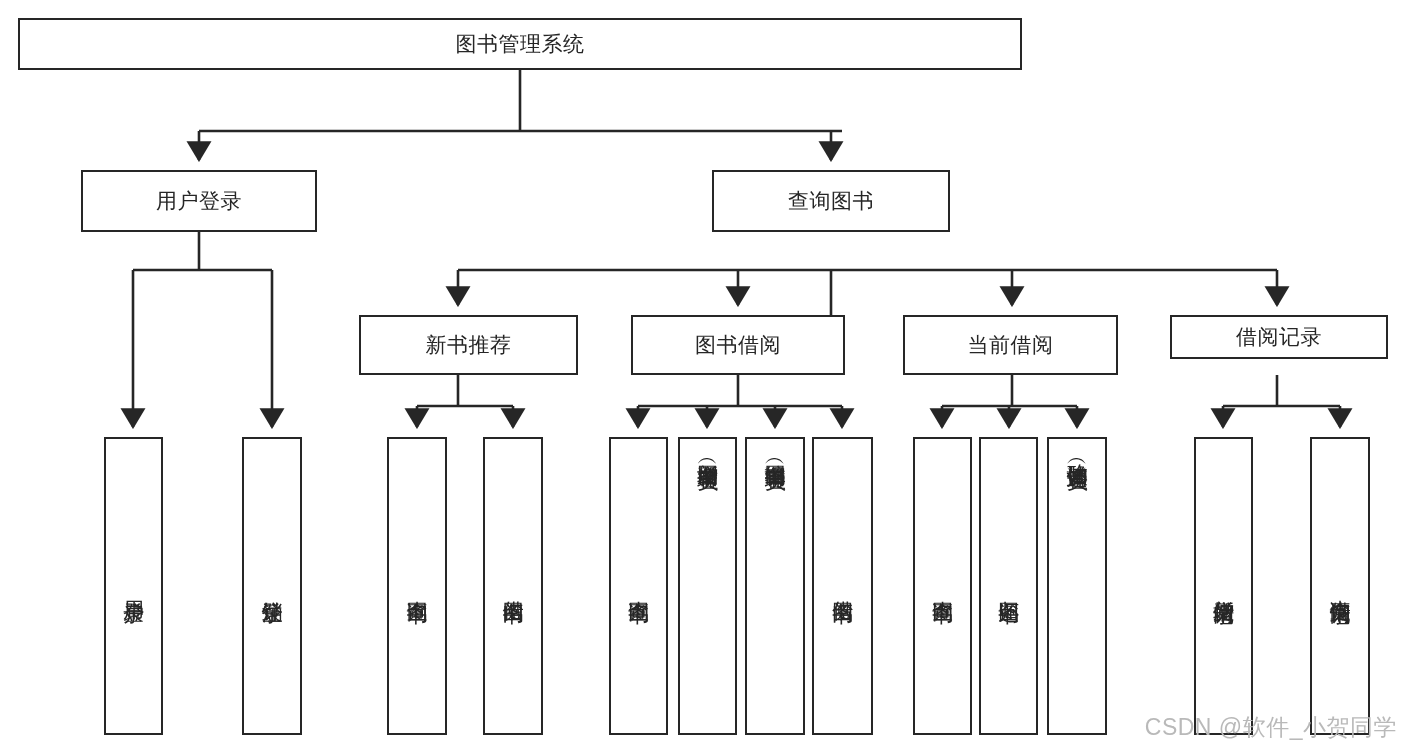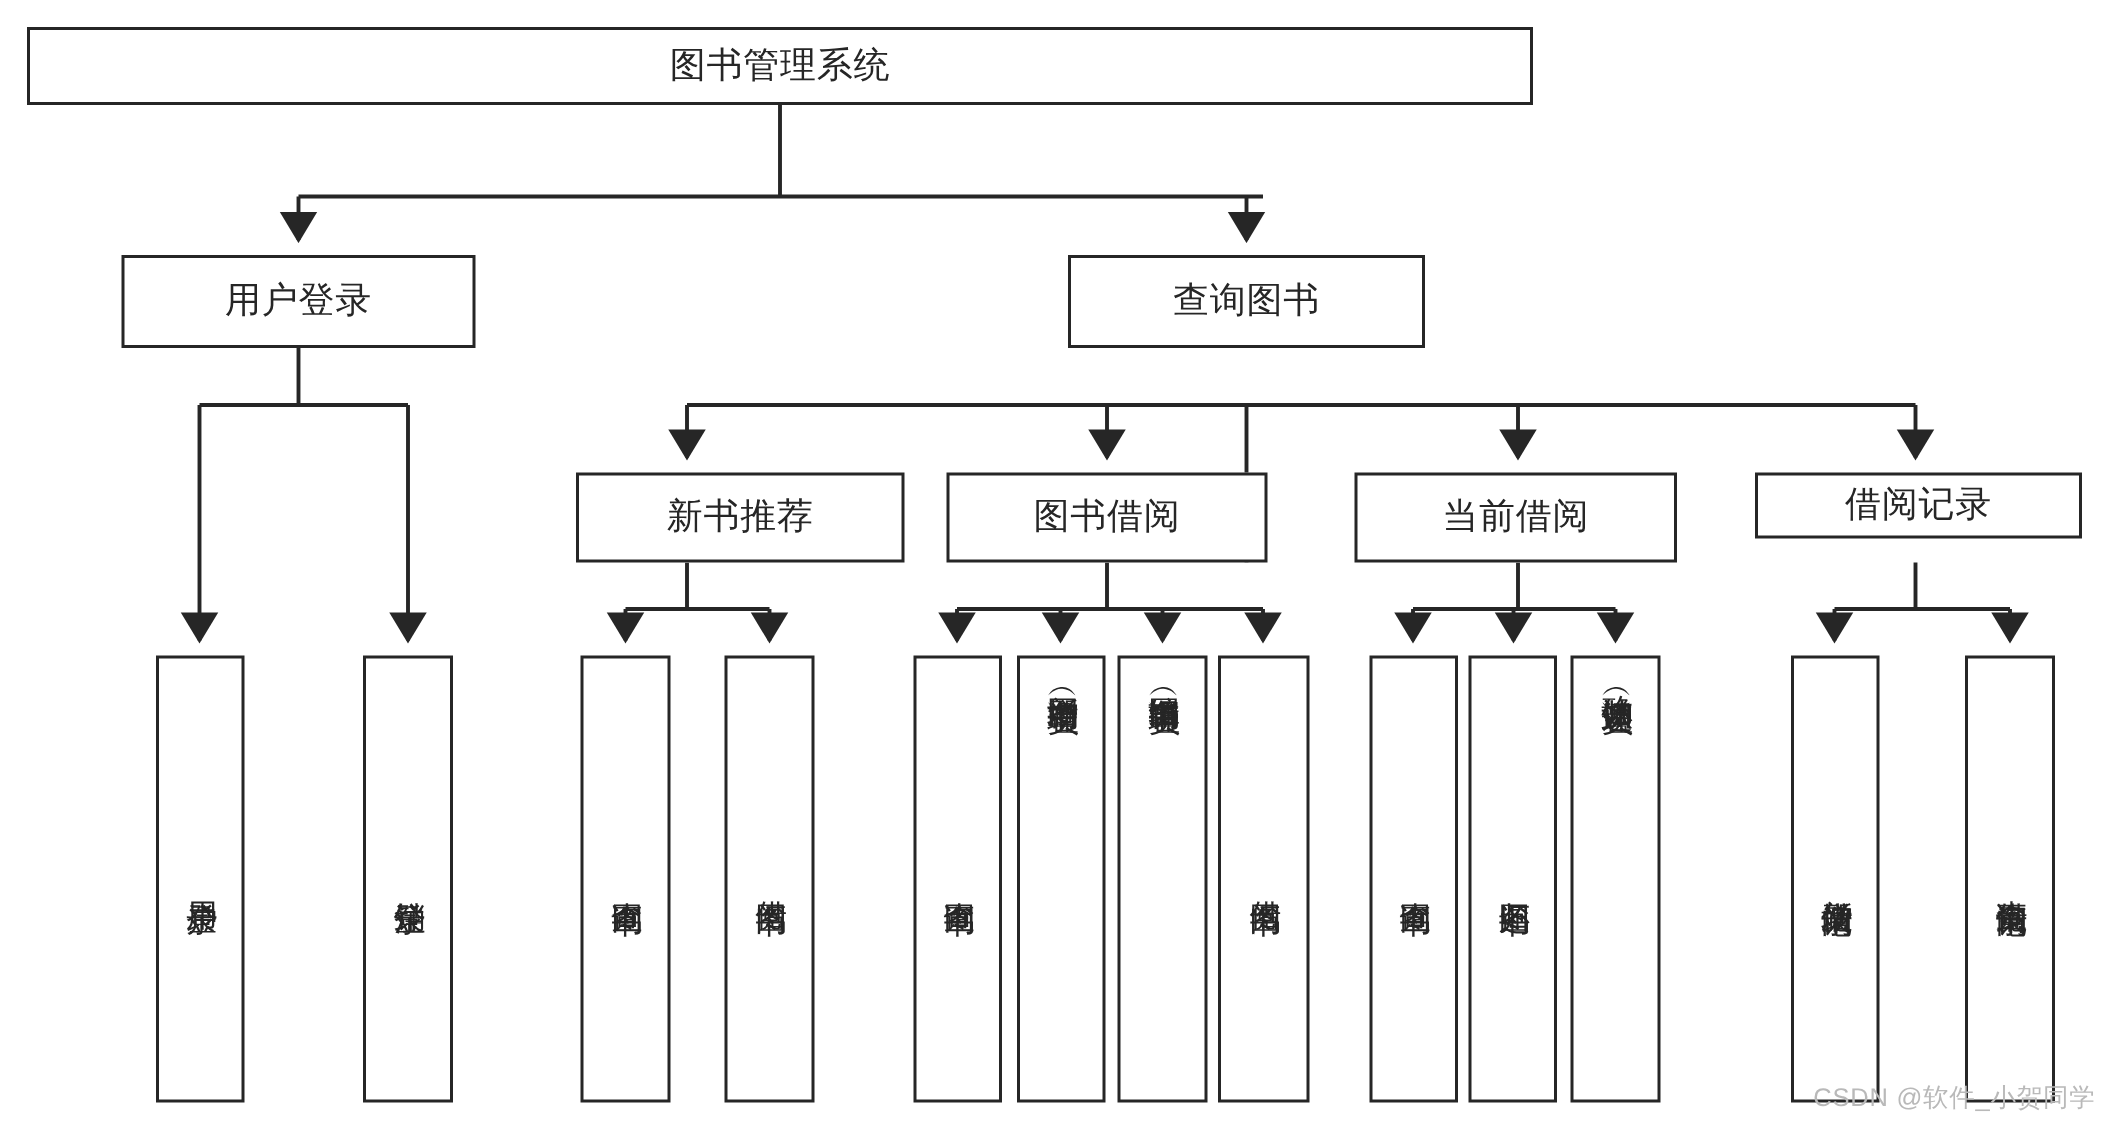--- a/index.html
+++ b/index.html
@@ -29,21 +29,21 @@
     position: absolute;
     box-sizing: border-box;
     border: 2px solid #262626;
     background: #ffffff;
     display: flex;
     align-items: center;
     justify-content: center;
     color: #262626;
   }
   .node.horiz .label {
-    font-size: 24px;
+    font-size: 21px;
     line-height: 1.2;
     white-space: nowrap;
     letter-spacing: 0.5px;
   }
   .node.vert {
     align-items: flex-start;
     justify-content: center;
     padding-top: 8px;
   }
   .node.vert .label {
@@ -59,21 +59,21 @@
     margin-bottom: auto;
   }
   .node.vert.center {
     align-items: center;
     padding-top: 0;
   }
   #watermark {
     position: absolute;
     right: 8px;
     bottom: 4px;
-    font-size: 17px;
+    font-size: 23px;
     color: #b9b9b9;
     white-space: nowrap;
     letter-spacing: 0.5px;
   }
 </style>
 </head>
 <body>
 
 <div id="canvas">
 
@@ -131,21 +131,21 @@
     <span class="label">图书管理系统</span>
   </div>
 
   <div class="node horiz" style="left:81px; top:170px; width:236px; height:62px;">
     <span class="label">用户登录</span>
   </div>
   <div class="node horiz" style="left:712px; top:170px; width:238px; height:62px;">
     <span class="label">查询图书</span>
   </div>
 
-  <div class="node horiz" style="left:359px; top:315px; width:219px; height:60px;margin-left:25px;">
+  <div class="node horiz" style="left:359px; top:315px; width:219px; height:60px;">
     <span class="label">新书推荐</span>
   </div>
   <div class="node horiz" style="left:903px; top:315px; width:215px; height:60px;">
     <span class="label">当前借阅</span>
   </div>
   <div class="node horiz" style="left:631px; top:315px; width:214px; height:60px;">
     <span class="label">图书借阅</span>
   </div>
   <div class="node horiz" style="left:1170px; top:315px; width:218px; height:44px;">
     <span class="label">借阅记录</span>

